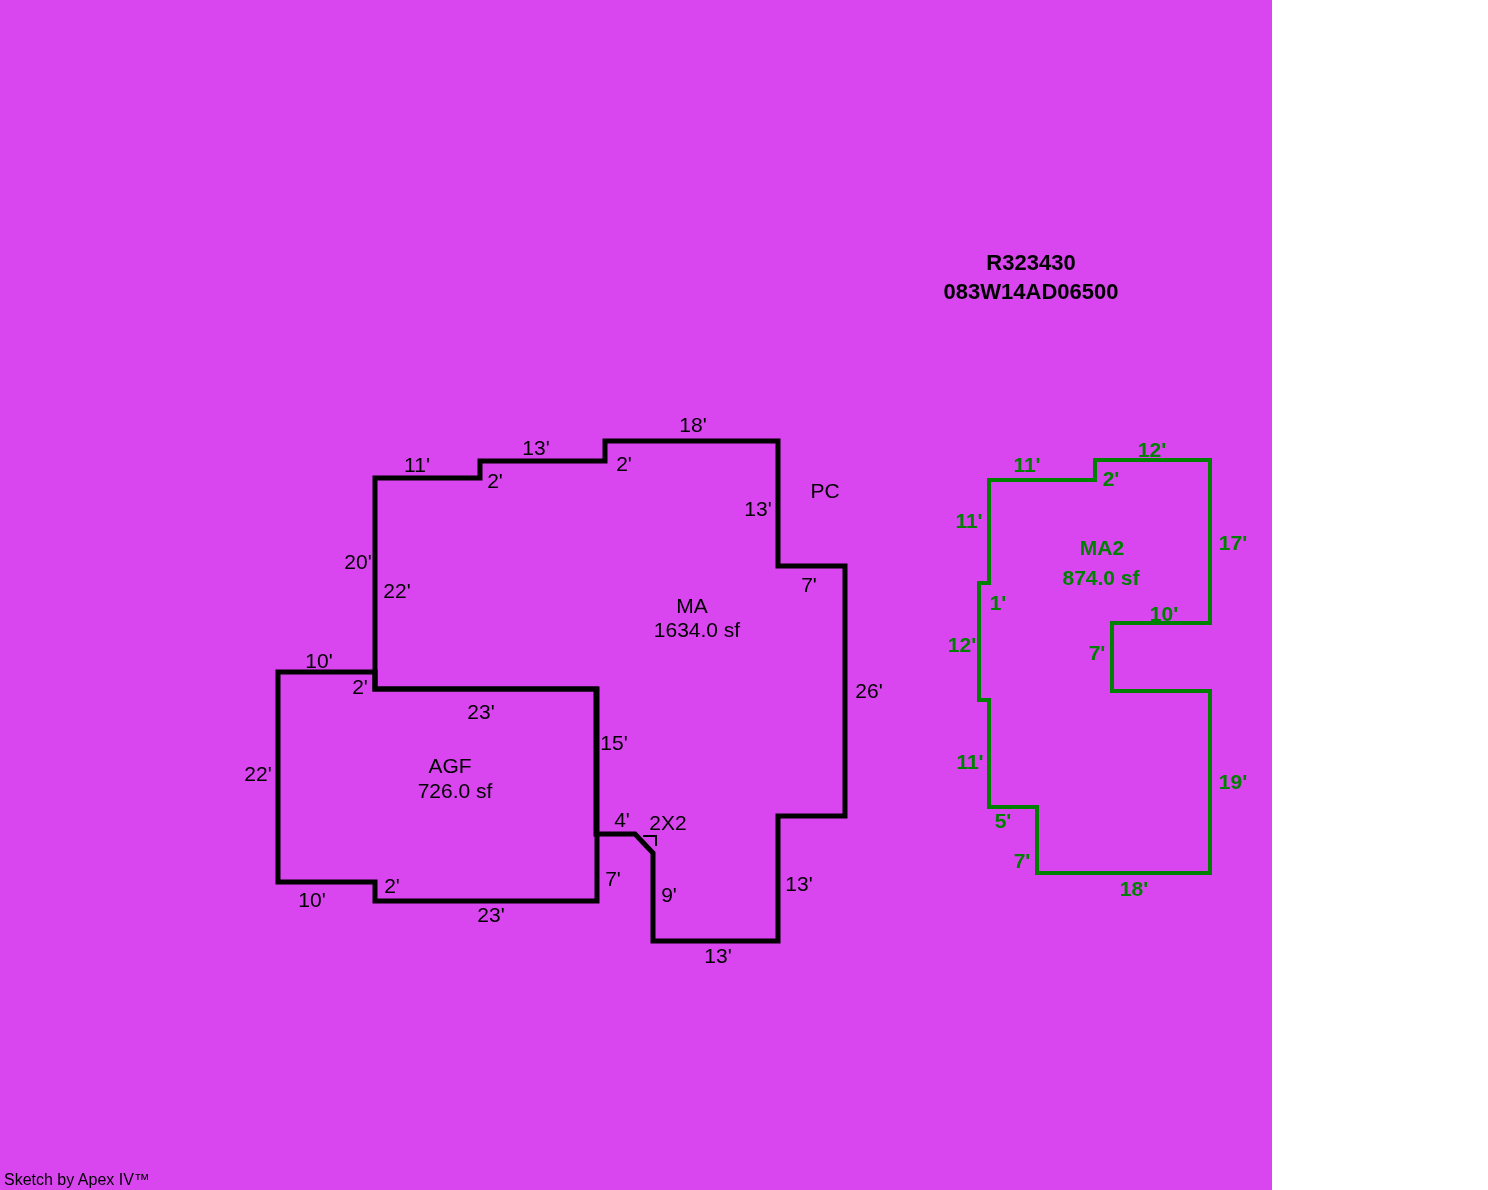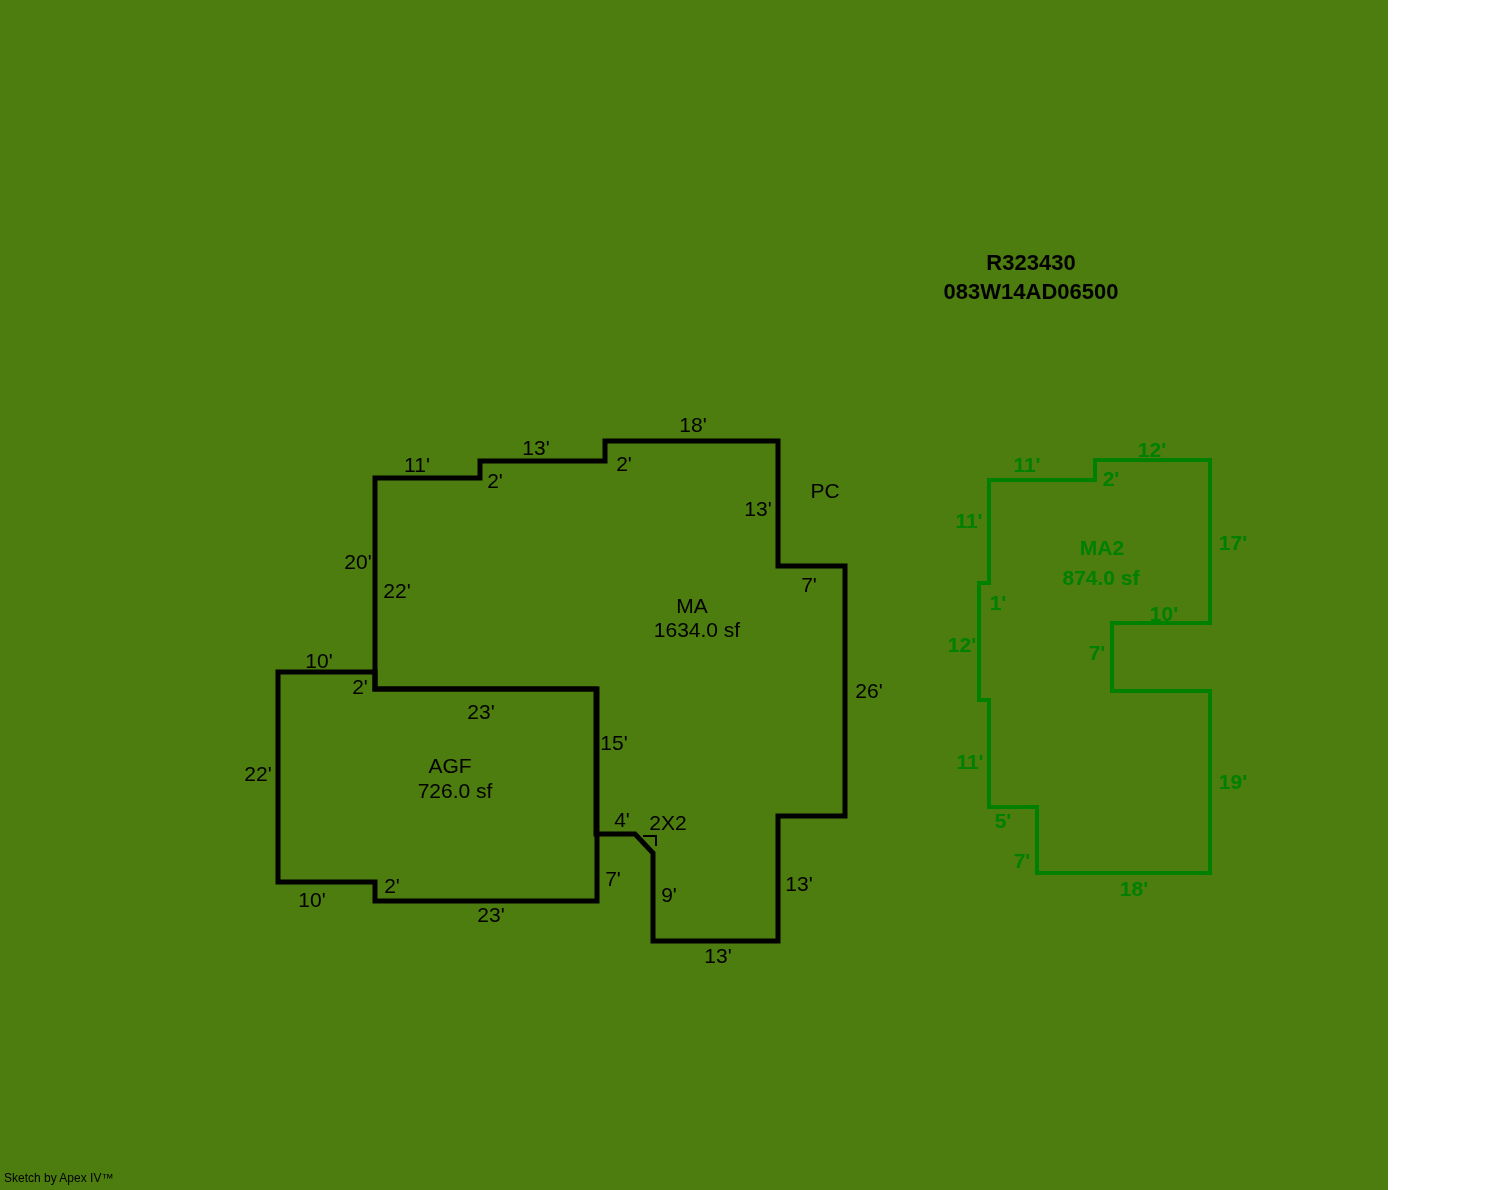--- a/index.html
+++ b/index.html
@@ -3,43 +3,43 @@
 <meta charset="utf-8">
 <style>
   html, body {
     margin: 0;
     padding: 0;
     background: #ffffff;
     font-family: "Liberation Sans", sans-serif;
   }
   .page {
     position: relative;
-    width: 1388px;
+    width: 1272px;
     height: 1190px;
-    background: #4d7c0f;
+    background: #d946ef;
     overflow: hidden;
     text-decoration: underline;
   }
   .header-block {
     position: absolute;
     left: 1031px;
     top: 248px;
     transform: translateX(-50%);
     text-align: center;
     font-weight: bold;
     font-size: 22px;
     line-height: 29px;
     color: #000000;
     white-space: nowrap;
   }
   .footer-credit {
     position: absolute;
     left: 4px;
     top: 1171px;
-    font-size: 12px;
+    font-size: 16px;
     color: #000000;
     white-space: nowrap;
     text-align: center;
   }
   svg.sketch {
     position: absolute;
     left: 0;
     top: 0;
   }
   svg.sketch text {

